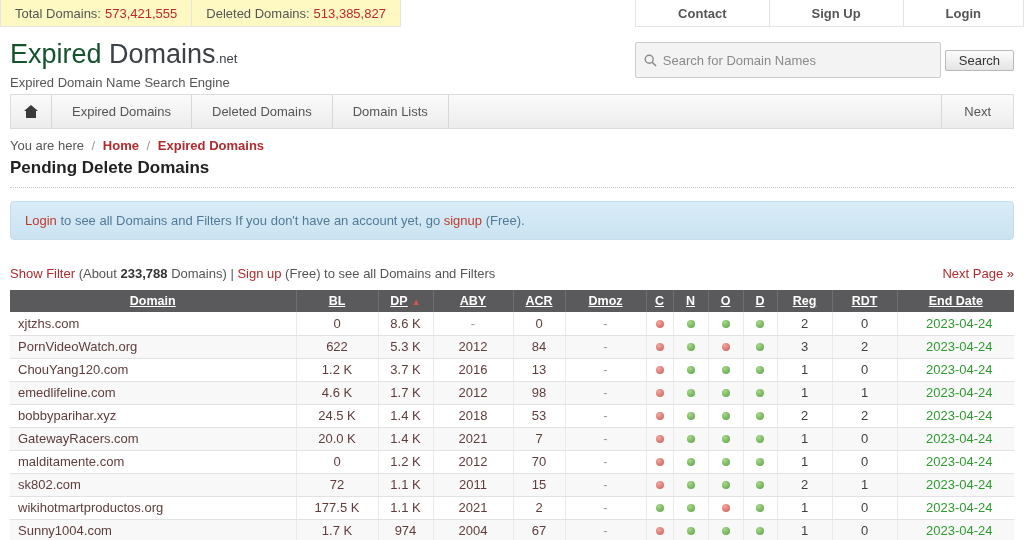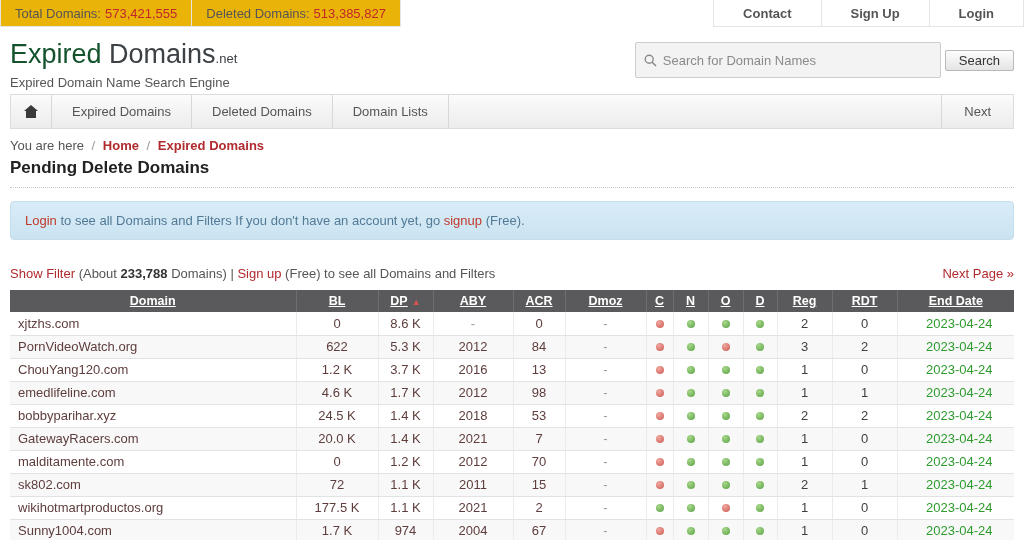--- a/index.html
+++ b/index.html
@@ -1,26 +1,26 @@
 <!DOCTYPE html>
 <html><head>
 <meta charset="utf-8">
 <style>
   * { margin:0; padding:0; box-sizing:border-box; }
   html,body { width:1024px; height:540px; overflow:hidden; background:#fff;
               font-family:"Liberation Sans","DejaVu Sans",sans-serif; font-size:13px; color:#555; }
 
   
   .topbar { display:flex; height:27px; align-items:stretch; }
-  .stat-box { display:flex; align-items:center; padding:0 14px; border:1px solid #e4e4e4; border-top:none; background:#eab308; white-space:nowrap; }
+  .stat-box { display:flex; align-items:center; padding:0 14px; border:1px solid #e4e4e4; border-top:none; background:#fef9c3; white-space:nowrap; }
   .stat-box + .stat-box { border-left:none; }
   .stat-label { color:#555; margin-right:4px; }
   .stat-value { color:#c2272d; }
   .topbar-spacer { flex:1; }
-  .top-link { display:flex; align-items:center; padding:0 29px; border:1px solid #e4e4e4; border-top:none; font-weight:bold; color:#555; cursor:pointer; background:#fff; }
+  .top-link { display:flex; align-items:center; padding:0 42px; border:1px solid #e4e4e4; border-top:none; font-weight:bold; color:#555; cursor:pointer; background:#fff; }
   .top-link + .top-link { border-left:none; }
 
   
   .header { position:relative; padding:12px 10px 0 10px; height:64px; }
   .logo { line-height:30px; white-space:nowrap; cursor:pointer; }
   .logo .l1 { font-size:27px; color:#14532d; }
   .logo .l2 { font-size:27px; color:#3c4146; }
   .logo .l3 { font-size:13px; color:#3c4146; }
   .tagline { font-size:13px; color:#555; margin-top:1px; }
   .searchwrap { position:absolute; right:10px; top:15px; display:flex; align-items:center; }

